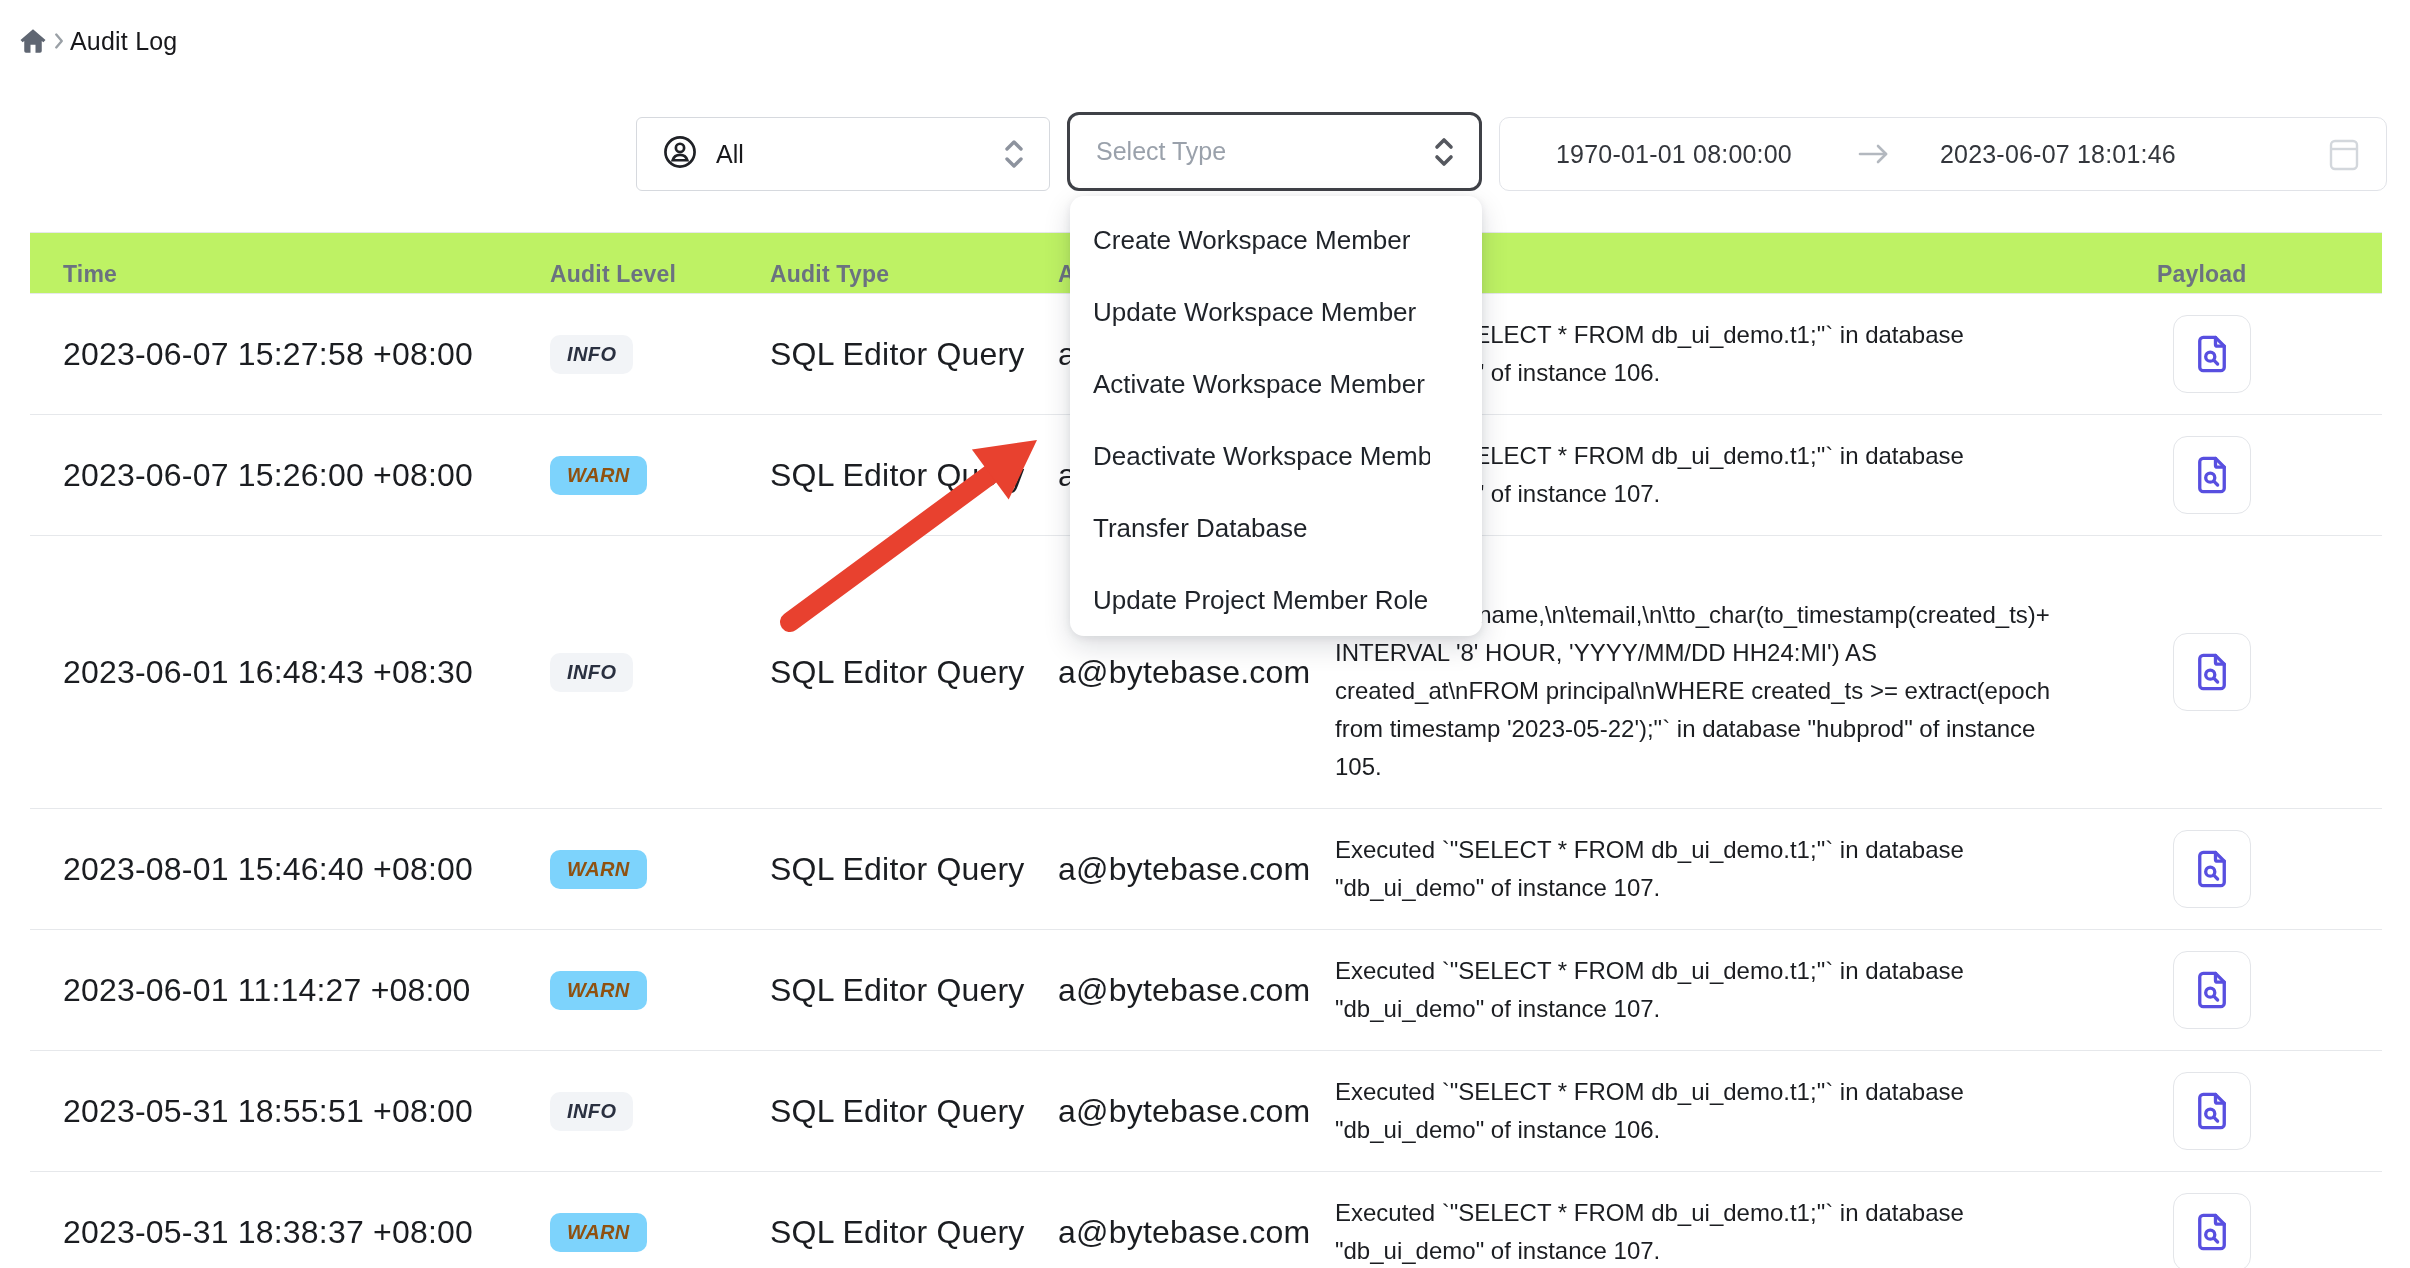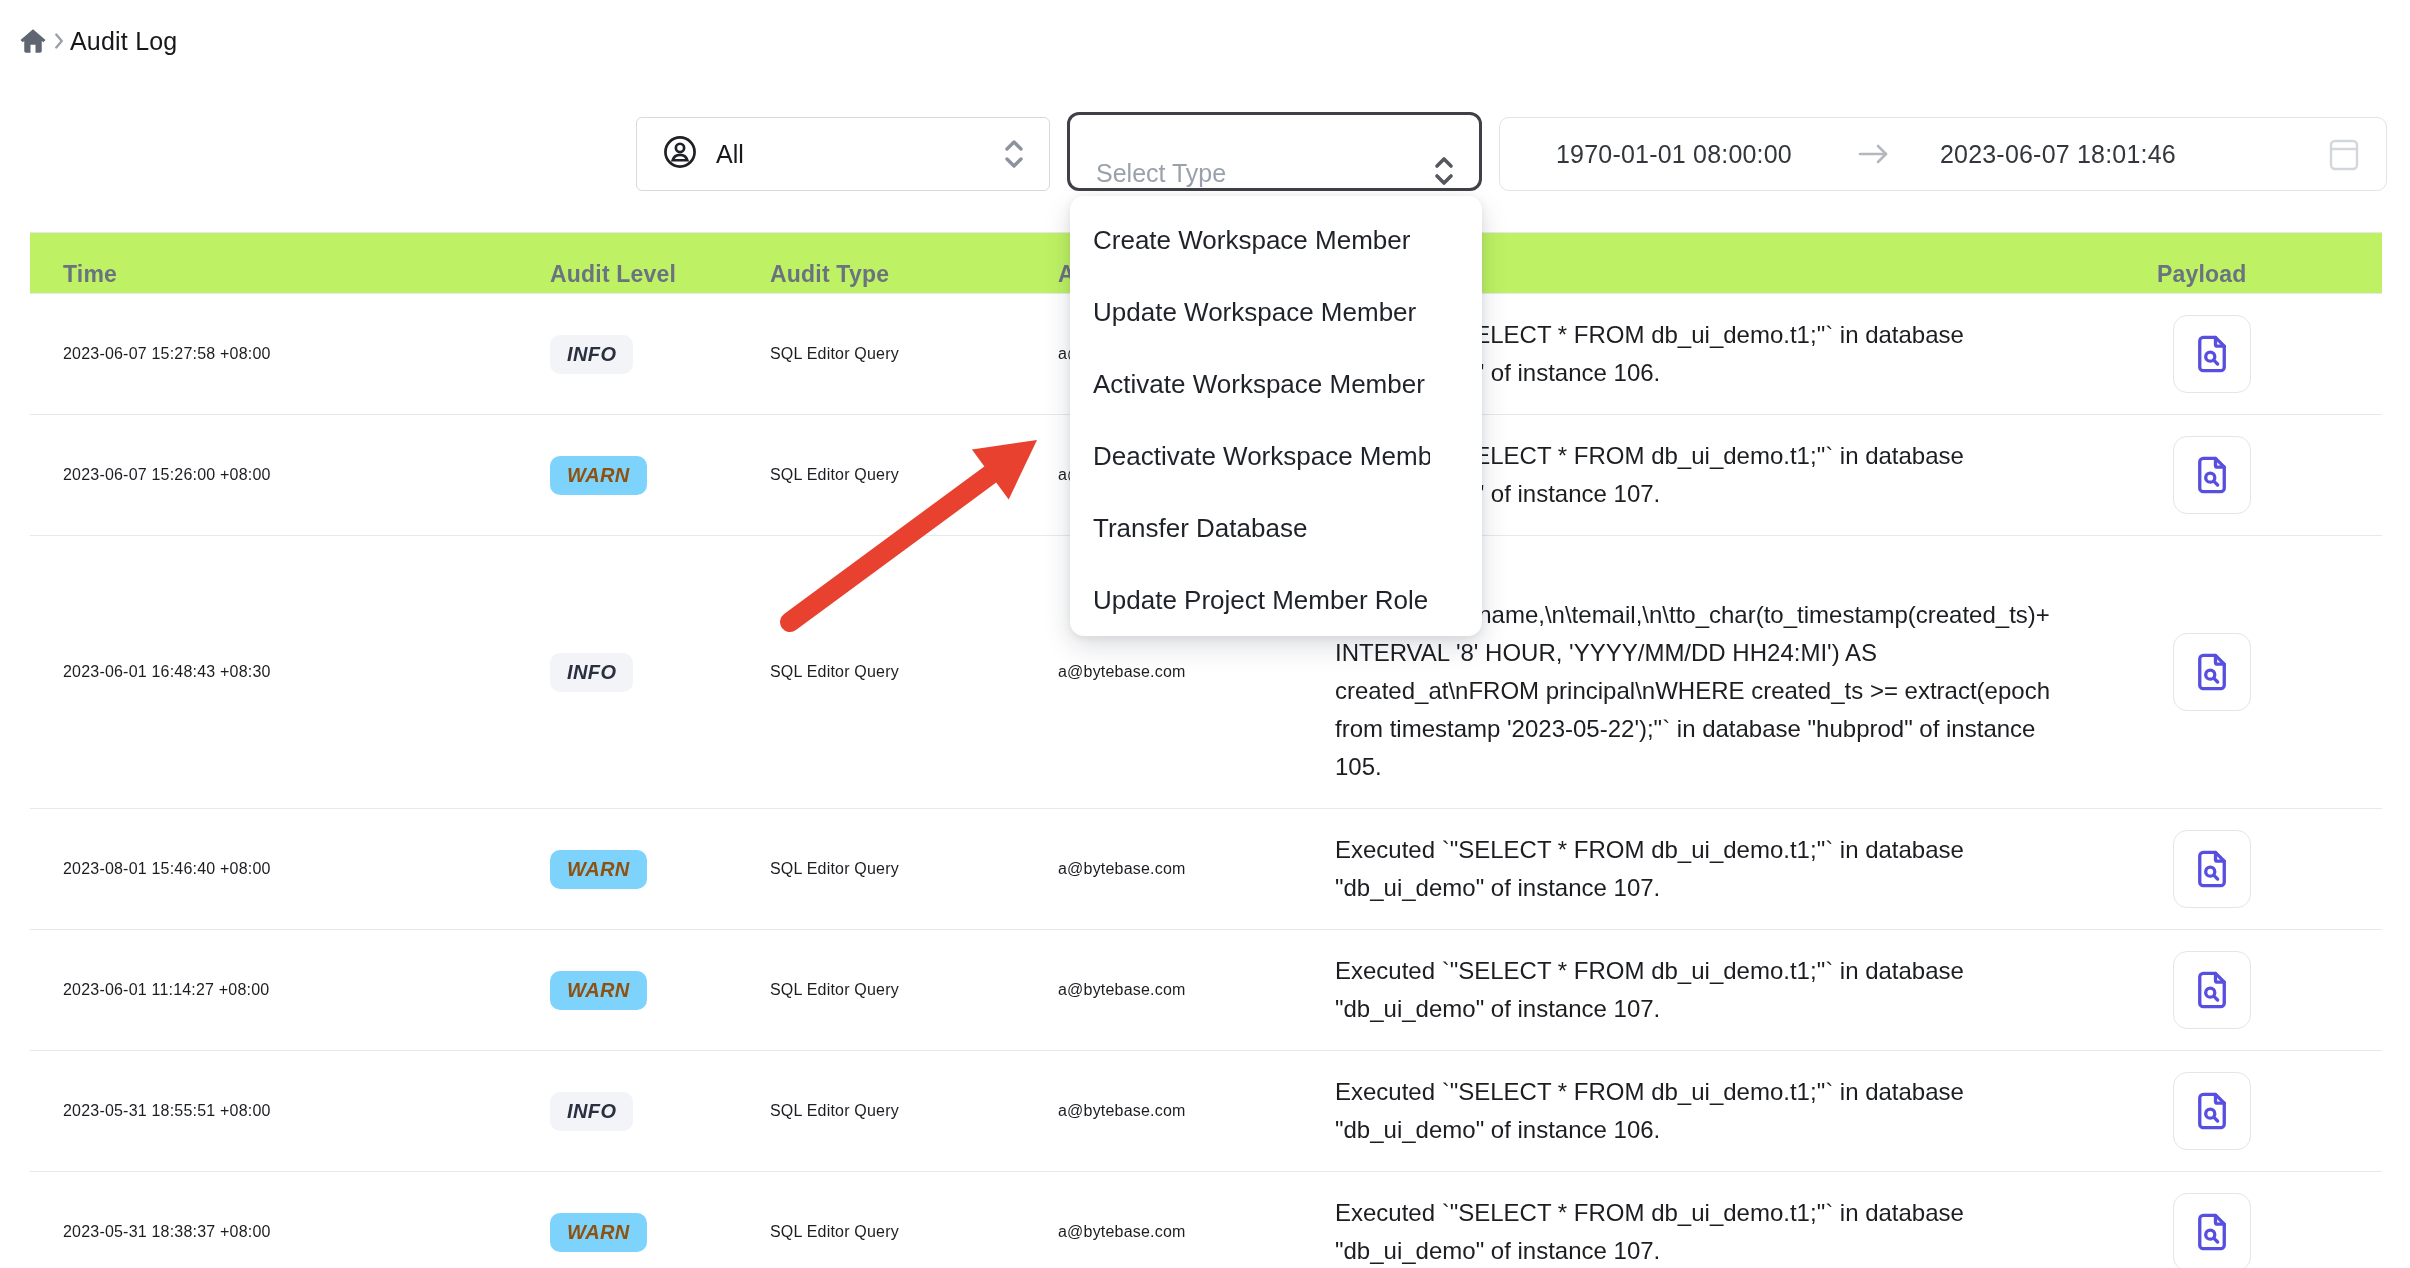--- a/index.html
+++ b/index.html
@@ -25,21 +25,20 @@
   .actor-select {
     left: 636px; top: 117px; width: 414px; height: 74px;
     border: 1.5px solid #d6d9de; border-radius: 6px;
     padding: 0 22px 0 24px; gap: 17px;
   }
   .actor-select .label { font-size: 25px; color: #18181b; flex: 1; }
   .type-select {
     left: 1067px; top: 112px; width: 415px; height: 79px;
     border: 3px solid #3f4147; border-radius: 12px;
     padding: 0 22px 0 26px;
-    align-items: flex-end;
   }
   .type-select .placeholder { font-size: 25px; color: #9aa1ab; flex: 1; }
   .updown { width: 26px; height: 34px; display: block; }
   .date-range {
     left: 1499px; top: 117px; width: 888px; height: 74px;
     border: 1.5px solid #e1e3e8; border-radius: 10px;
     padding: 0 26px 0 56px; gap: 0;
   }
   .date-range .date { font-size: 25px; color: #33363c; letter-spacing: 0.2px; }
   .date-range .arr { width: 40px; height: 30px; margin: 0 46px 0 62px; display: block; }
@@ -59,21 +58,21 @@
     color: #6b7280; font-size: 23px; font-weight: 700; letter-spacing: 0.2px;
   }
   .trow { border-bottom: 1px solid #e6e8eb; min-height: 113px; background: #fff; }
   .c-time { padding-left: 33px; }
   .c-level { padding-left: 30px; }
   .c-type { padding-left: 30px; }
   .c-actor { padding-left: 30px; }
   .c-comment { padding: 22px 70px 22px 30px; }
   .c-payload-h { padding-left: 32px; }
   .c-payload { padding-left: 48px; }
-  .trow .c-time, .trow .c-type, .trow .c-actor { font-size: 16px; color: #1b1d21; letter-spacing: 0.2px; }
+  .trow .c-time, .trow .c-type, .trow .c-actor { font-size: 32px; color: #1b1d21; letter-spacing: 0.2px; }
   .c-comment { font-size: 24px; line-height: 38px; color: #1b1d21; overflow-wrap: anywhere; }
 
   .badge {
     display: inline-block; font-size: 20px; font-weight: 700; letter-spacing: 0.4px;
     padding: 8px 17px; border-radius: 10px; font-style: italic;
   }
   .badge.info { background: #f2f4f7; color: #2a3040; }
   .badge.warn { background: #7dd3fc; color: #8f5110; }
 
   .payload-btn {

